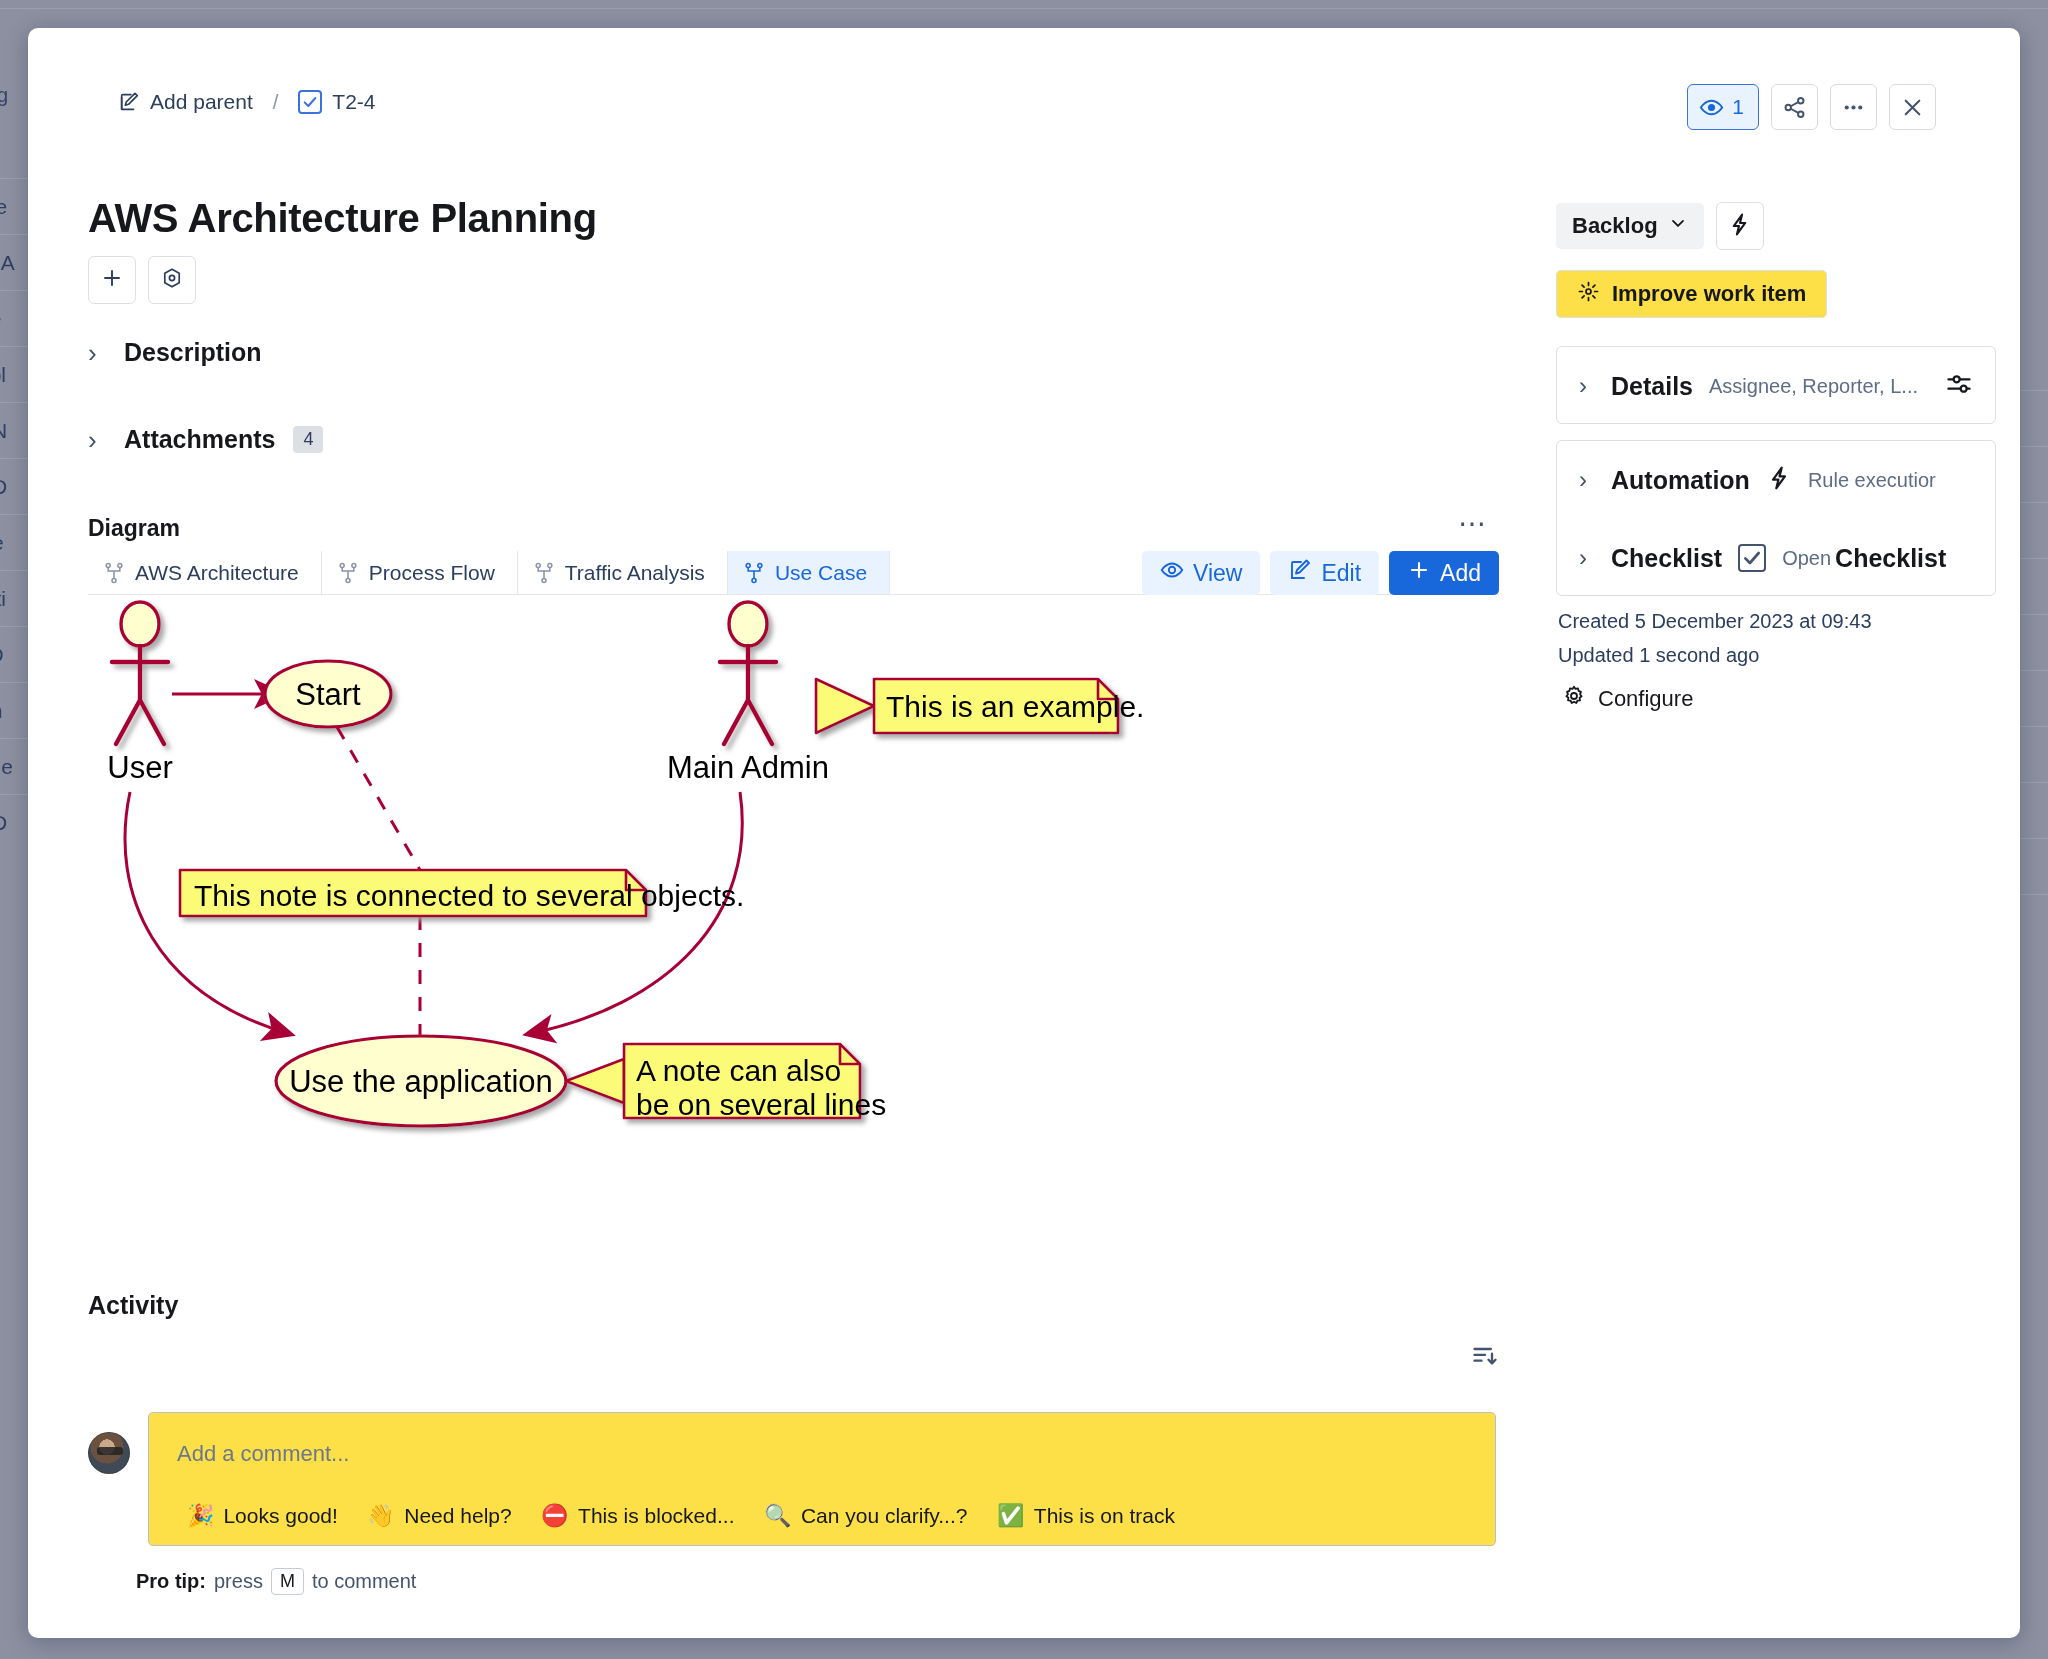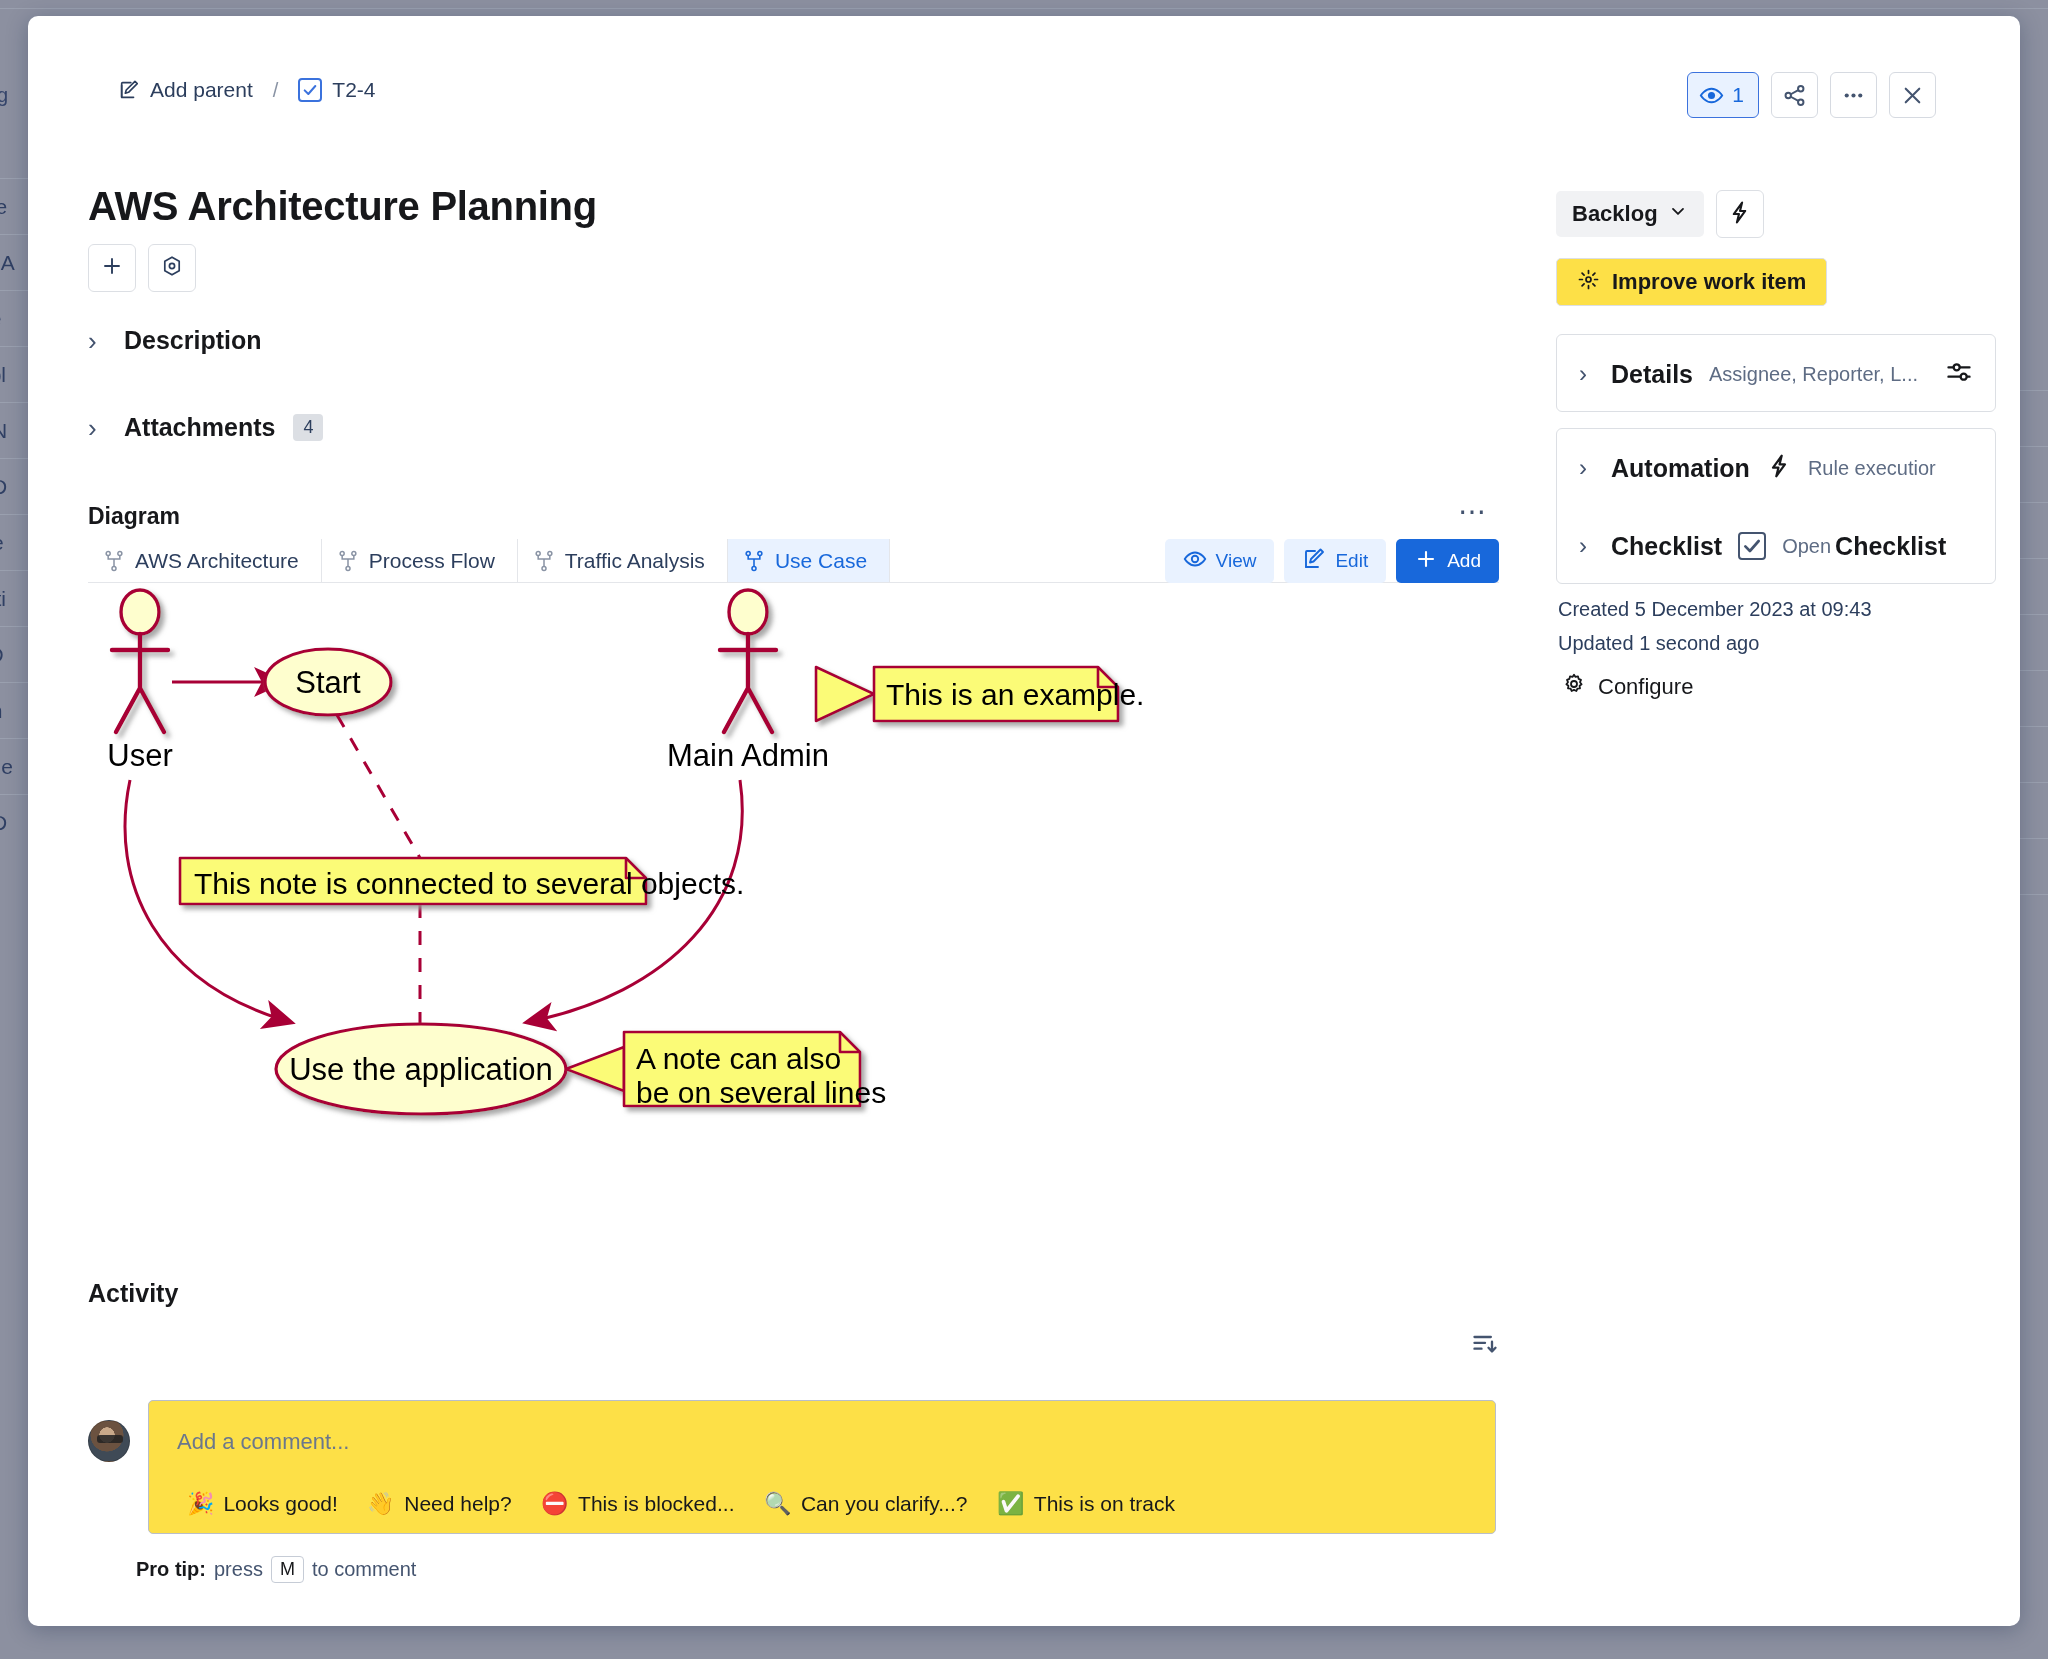--- a/index.html
+++ b/index.html
@@ -32,21 +32,21 @@
   #backdrop .bd-rrow {
     position: absolute; right: 0; width: 58px; height: 56px;
     border-top: 1px solid #9aa0af;
   }
   #backdrop .bd-topline {
     position: absolute; left: 0; right: 0; top: 8px; height: 1px; background: #9aa0af;
   }
 
   
   #modal {
-    position: absolute; left: 28px; top: 16px;
+    position: absolute; left: 28px; top: 28px;
     width: 1992px; height: 1610px;
     background: #ffffff; border-radius: 10px;
     box-shadow: 0 4px 22px rgba(9,30,66,0.28);
     overflow: hidden;
   }
 
   
   .crumb-bar {
     position: absolute; left: 0; top: 0; width: 100%; height: 118px;
   }
@@ -128,21 +128,21 @@
     border-right: 1px solid #e4e6ea; cursor: pointer; white-space: nowrap;
   }
   .dtab:first-child { border-left: none; }
   .dtab.active { background: #e9f2ff; color: #1868db; font-weight: 400; }
   .dtab .gicon { width: 20px; height: 22px; display: block; }
   .dtab-actions {
     position: absolute; right: 0; top: 0; display: flex; align-items: center; gap: 10px;
   }
   .act-btn {
     height: 44px; display: flex; align-items: center; gap: 9px;
-    padding: 0 18px; border-radius: 5px; font-size: 19px; cursor: pointer;
+    padding: 0 18px; border-radius: 5px; font-size: 23px; cursor: pointer;
     background: #e9f2ff; color: #1868db; border: none;
   }
   .act-btn.primary { background: #1868db; color: #fff; font-weight: 400; }
 
   
   .diagram-canvas {
     position: absolute; left: 40px; top: 568px; width: 1430px; height: 650px;
     background: #fff;
   }
   .diagram-canvas svg { display: block; }

